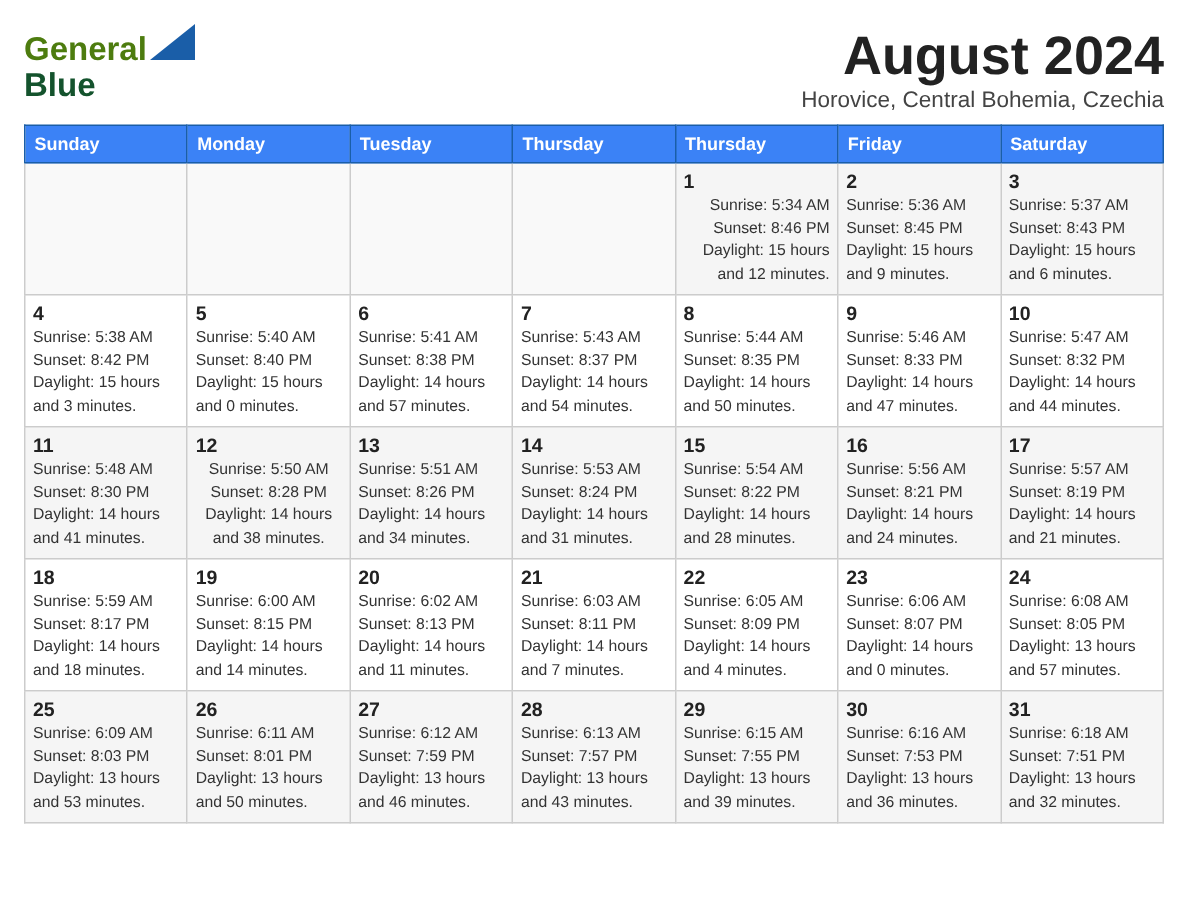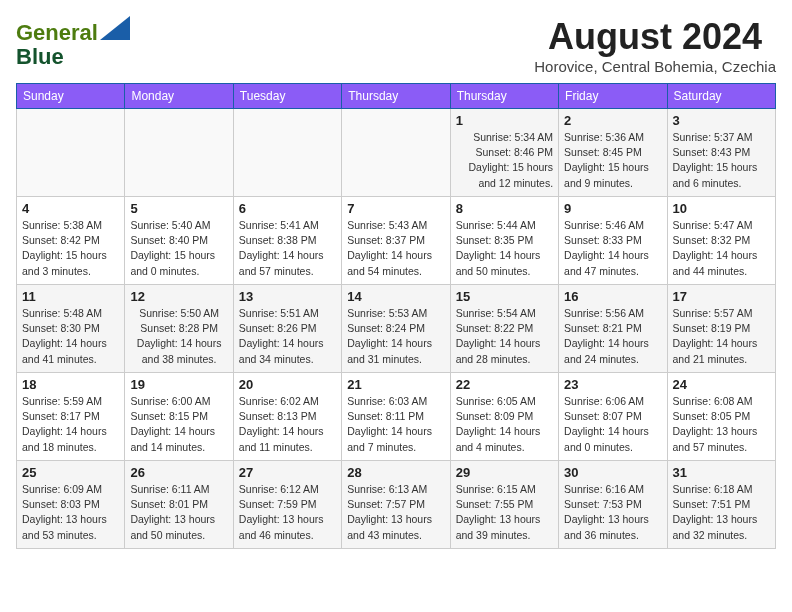--- a/index.html
+++ b/index.html
@@ -26,43 +26,43 @@
       line-height: 1.1;
     }
     .logo-general { color: #4d7c0f; }
     .logo-blue { color: #14532d; }
     .logo-icon {
       width: 30px;
       height: 24px;
       margin-left: 2px;
     }
     .title-block {
-      text-align: center;
+      text-align: right;
     }
     .calendar-title {
       font-size: 36px;
       font-weight: bold;
       color: #222;
     }
     .calendar-subtitle {
       font-size: 15px;
       color: #444;
     }
     table {
       width: 100%;
       border-collapse: collapse;
       font-size: 11px;
     }
     thead th {
-      background-color: #8b5cf6;
+      background-color: #3b82f6;
       color: #fff;
       text-align: left;
       padding: 5px 6px;
       font-size: 12px;
-      font-weight: normal;
+      font-weight: bold;
       border: 1px solid #1a5ea8;
     }
     tbody td {
       border: 1px solid #ccc;
       vertical-align: top;
       padding: 4px 5px;
       height: 88px;
       width: calc(100% / 7);
       background: #fff;
     }

